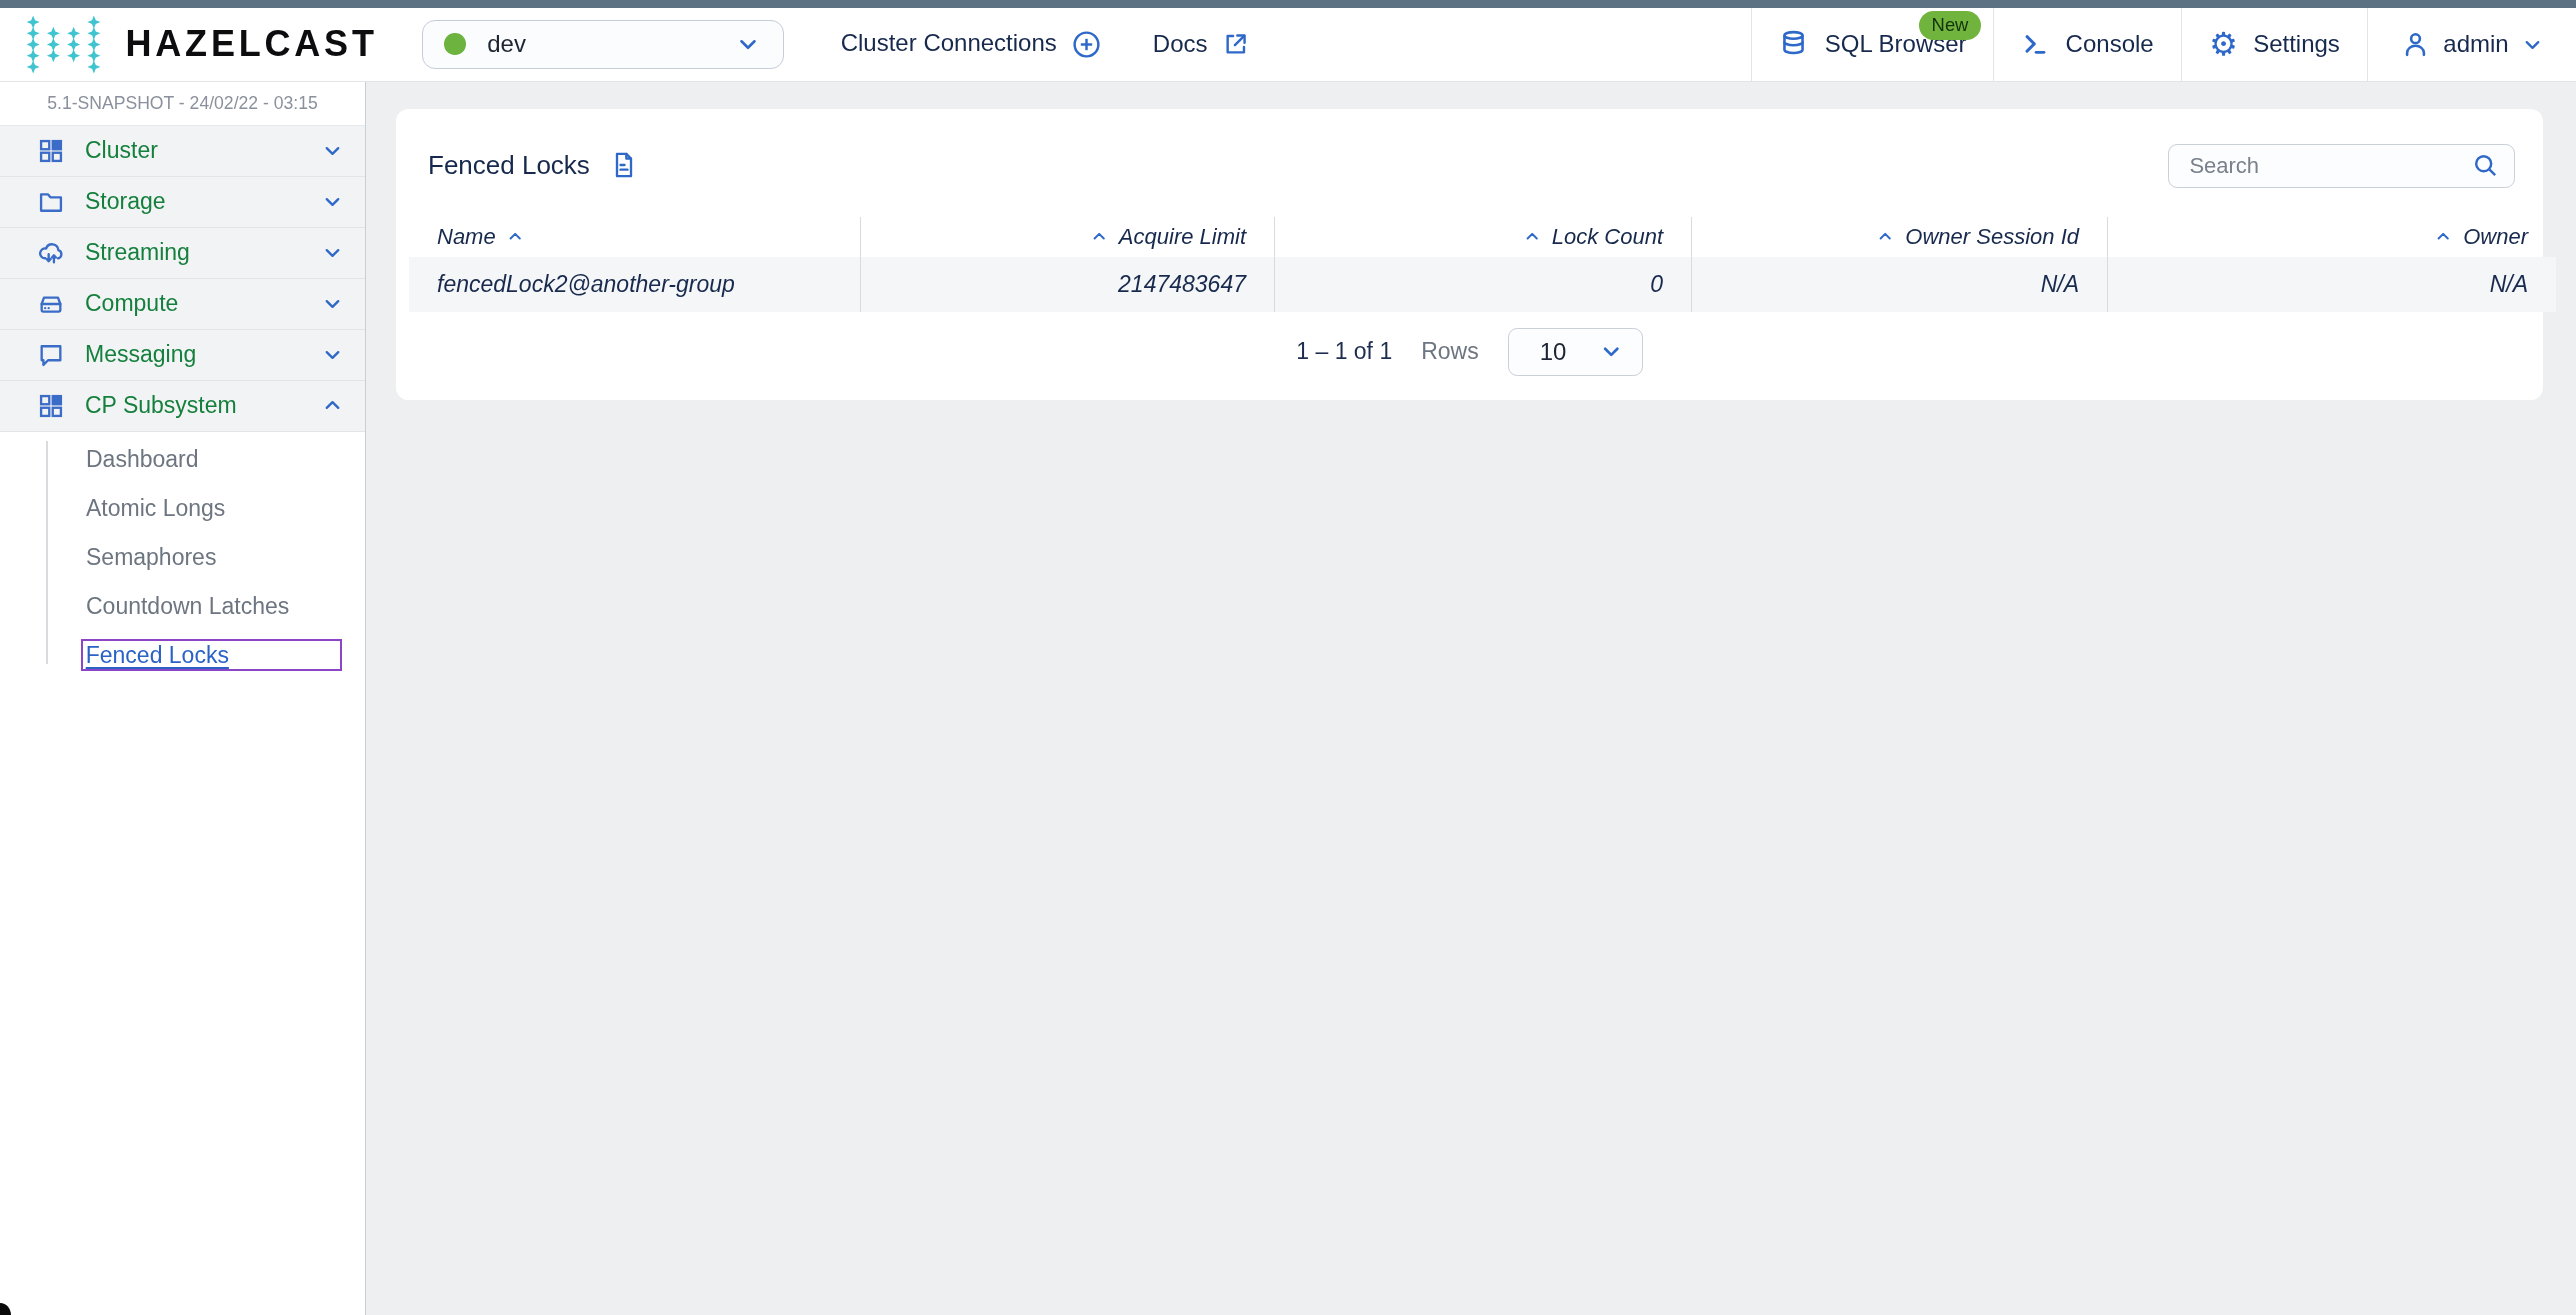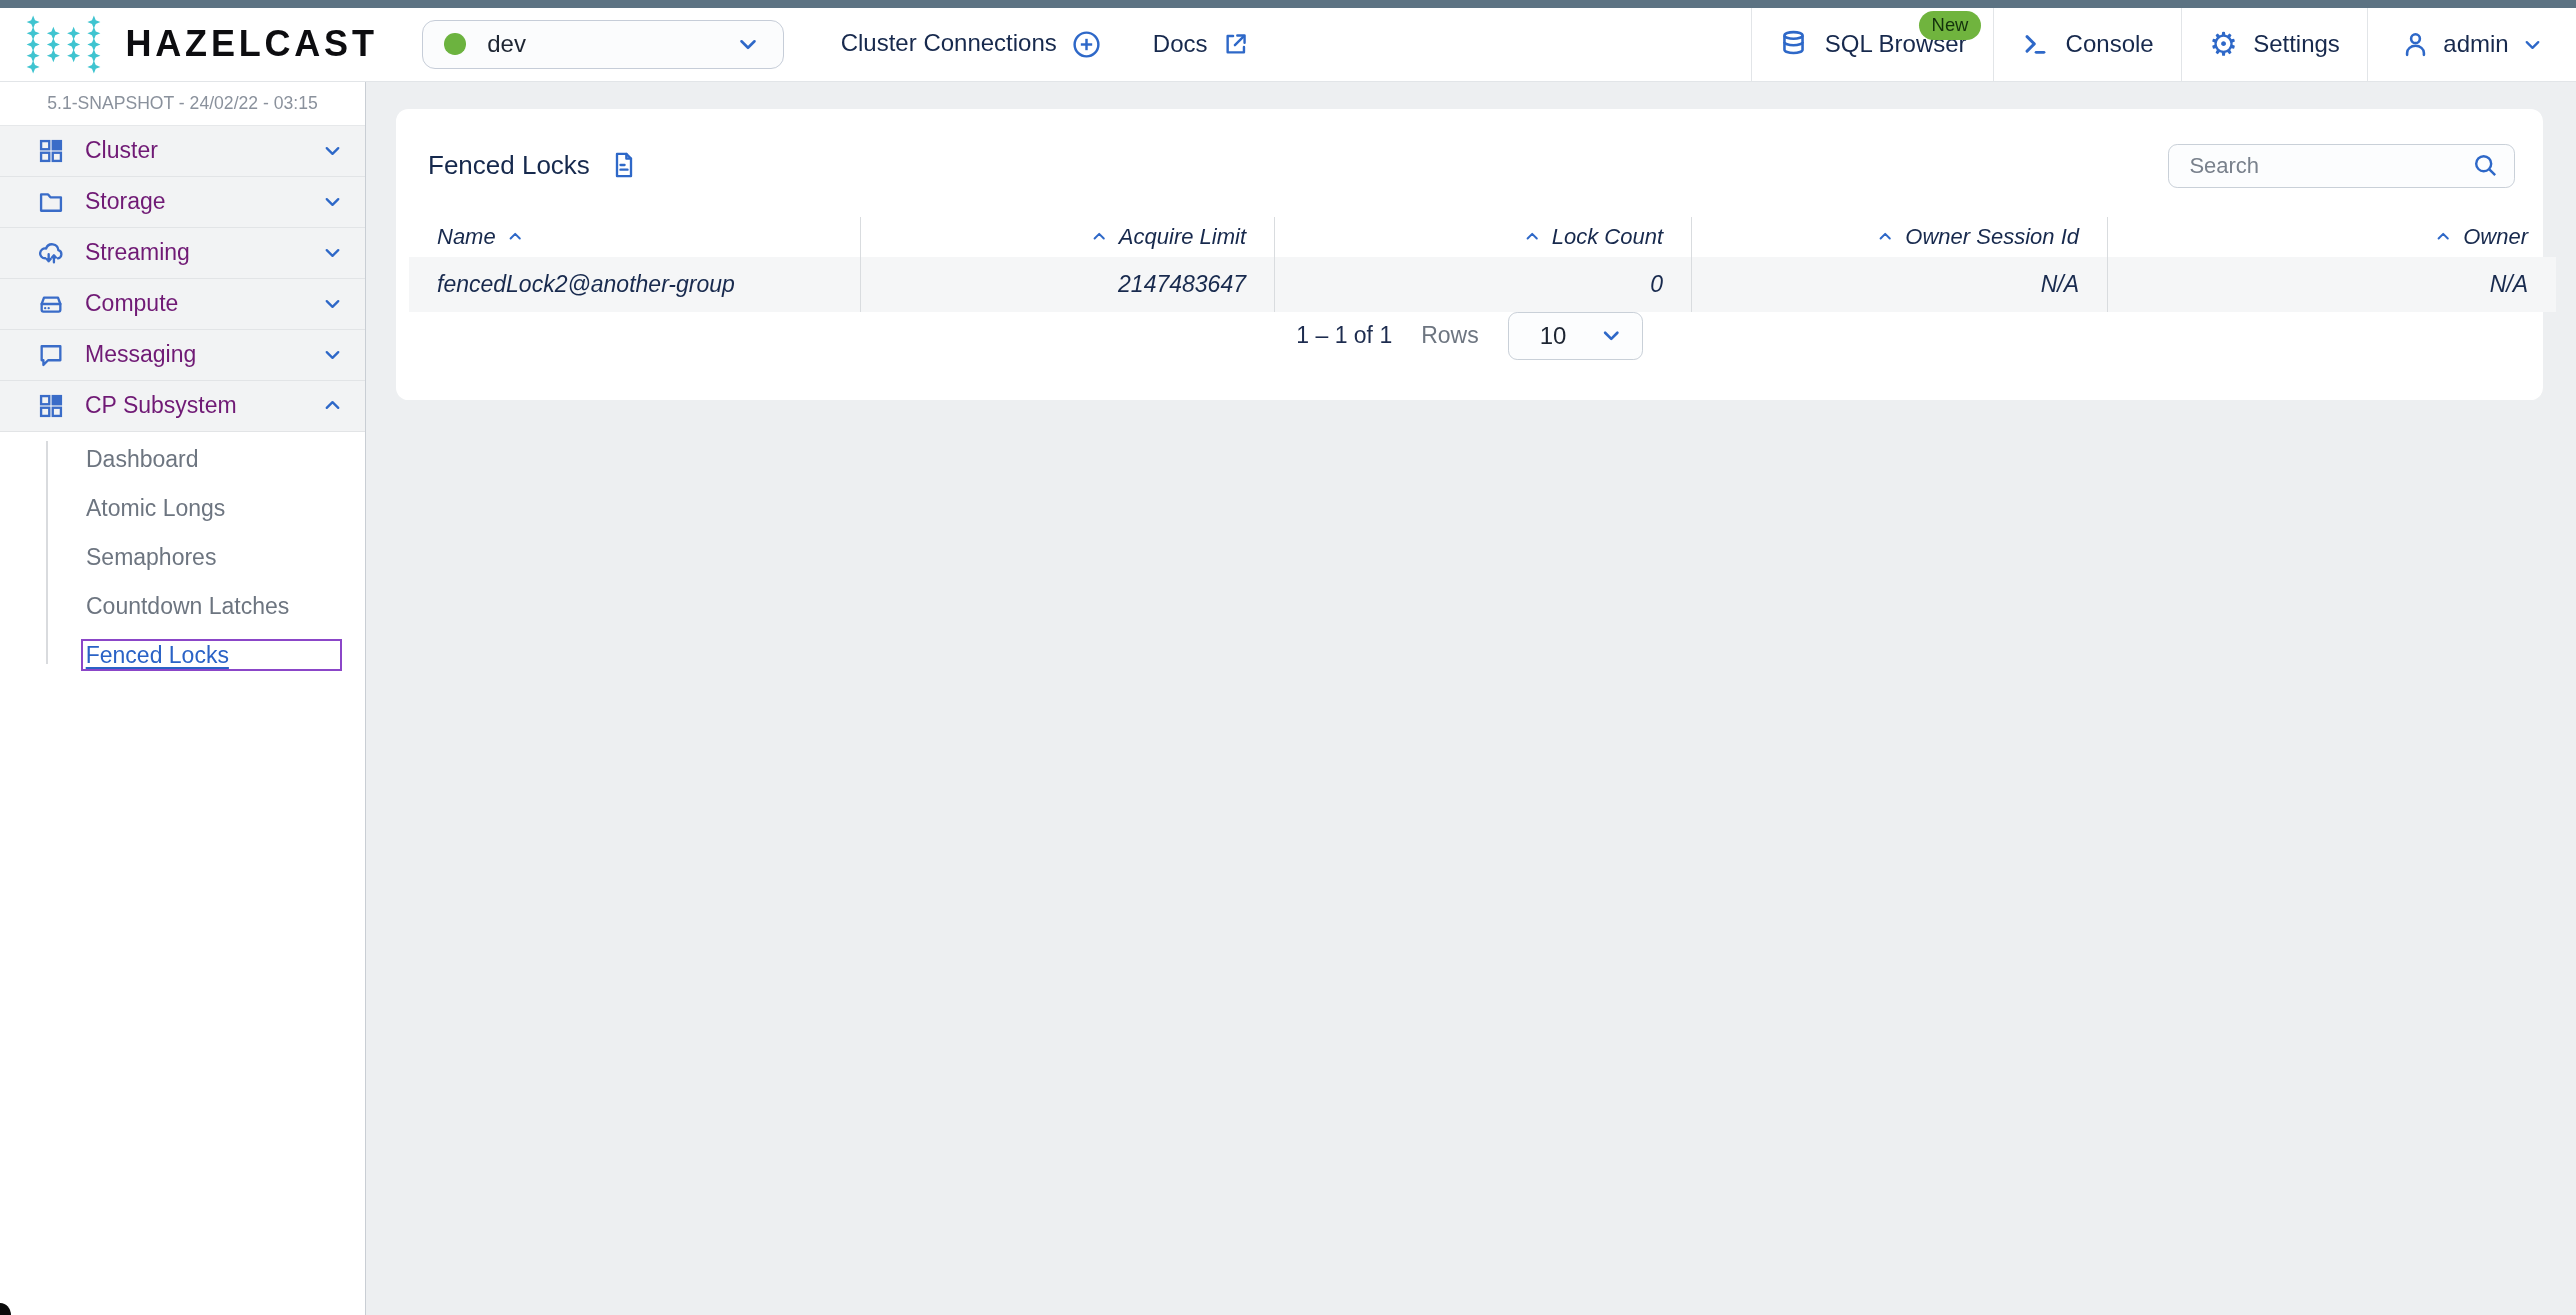--- a/index.html
+++ b/index.html
@@ -42,21 +42,21 @@
 
   
   .page { display:flex; height:1234px; }
 
   
   .sidebar { width:366px; flex:none; background:#fff; border-right:1.5px solid #c9ced4; position:relative; }
   .version { height:44px; line-height:43px; text-align:center; color:#8a919c; font-size:17.6px;
              border-bottom:1.5px solid #e6e8ea; }
   .menu-item { height:51px; background:#f2f3f4; border-bottom:1.5px solid #e2e4e6;
                display:flex; align-items:center; padding:0 21.5px 0 37px;
-               font-size:23px; font-weight:500; color:#701a75; cursor:pointer; }
+               font-size:23px; font-weight:500; color:#15803d; cursor:pointer; }
   .menu-item .ic { color:#3a6cc8; margin-right:20px; display:flex; }
   .menu-item .chev { margin-left:auto; color:#2e68c8; display:flex; }
   .submenu { position:relative; padding:3.1px 0 1.5px; }
   .submenu::before { content:""; position:absolute; left:46px; top:9.2px; bottom:17px; width:1.5px; background:#d9dbde; }
   .sub-item { height:49px; display:flex; align-items:center; padding-left:86px;
               font-size:23px; color:#6d7580; cursor:pointer; }
   .sub-item .selbox { display:flex; align-items:center; border:2.3px solid #8b46c8;
               width:261px; height:32px; padding-left:2.3px; background:#fff; margin-left:-4.6px; }
   .sub-item.active { color:#2a62c6; }
   .sub-item.active .lbl { text-decoration:underline; text-underline-offset:3.8px; }
@@ -85,21 +85,21 @@
         border-right:1.5px solid #d9dcdf; font-size:22px; font-weight:500; color:#17294d; cursor:pointer; }
   .th:last-child { border-right:none; }
   .th.right { justify-content:flex-end; }
   .th .sort { color:#2e68c8; display:flex; flex:none; }
   .trow { height:55px; background:#f5f6f7; font-size:23px; color:#182a4e; }
   .td { display:flex; align-items:center; padding:0 28px; height:100%;
         border-right:1.5px solid #d9dcdf; }
   .td:last-child { border-right:none; }
   .td.right { justify-content:flex-end; }
 
-  .pagination { position:absolute; left:0; top:203px; width:100%;
+  .pagination { position:absolute; left:0; top:219px; width:100%;
                 display:flex; align-items:center; justify-content:center; gap:29px; font-size:23px; }
   .pg-range { color:#1d2c4f; }
   .rows-label { color:#6d7580; }
   .rows-select { width:135px; height:48px; border:1.5px solid #c9d0d8; border-radius:9.2px;
                  background:#fcfdfe; display:flex; align-items:center; justify-content:space-between;
                  padding:0 18.4px 0 31px; font-size:24px; color:#1d2532; cursor:pointer; }
   .rows-select .chev { color:#2e68c8; display:flex; }
 </style>
 </head>
 <body>

